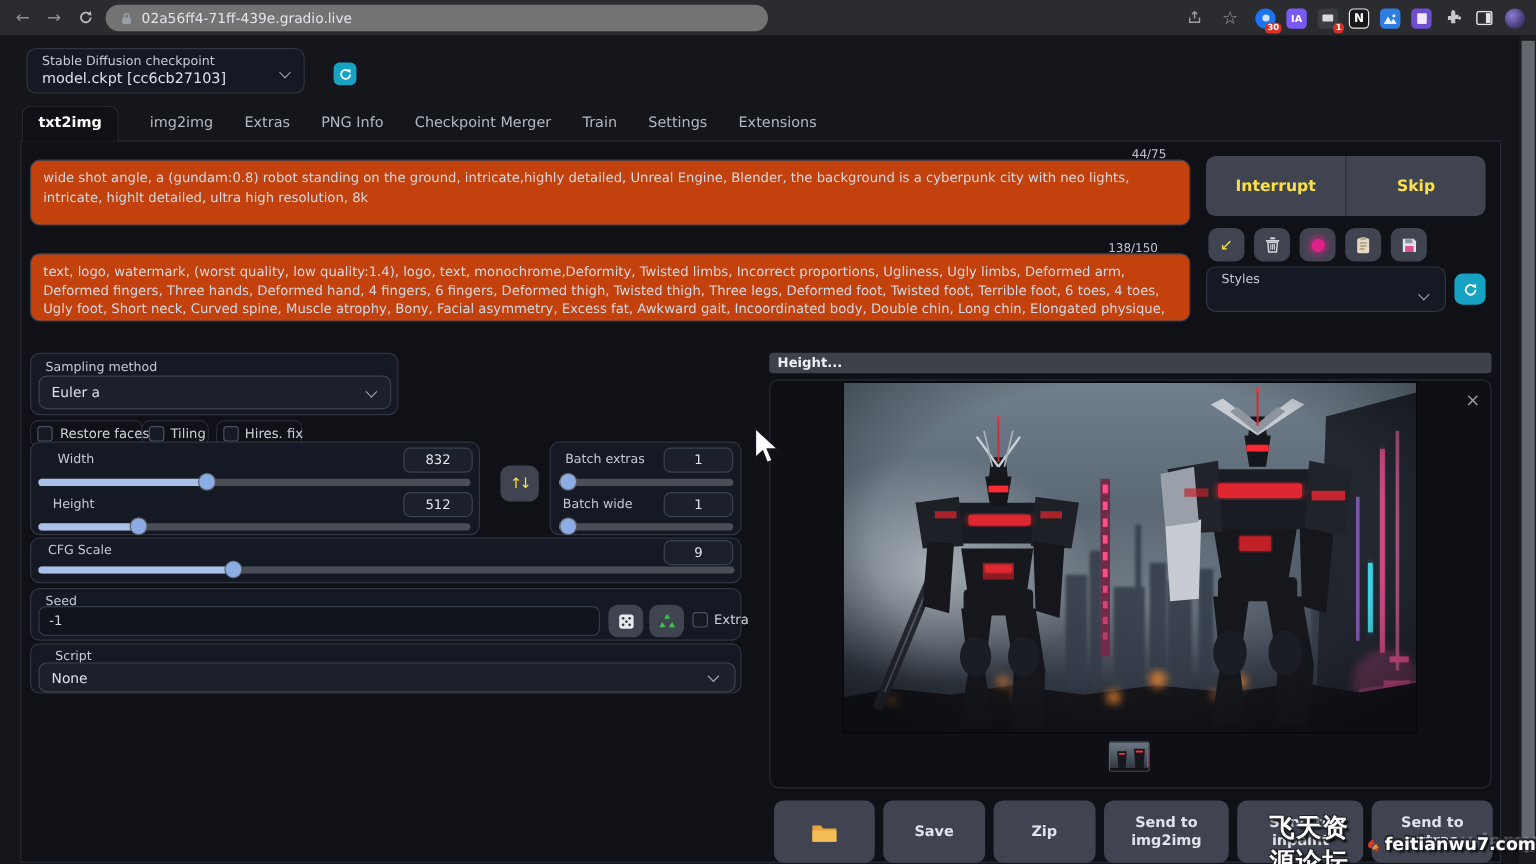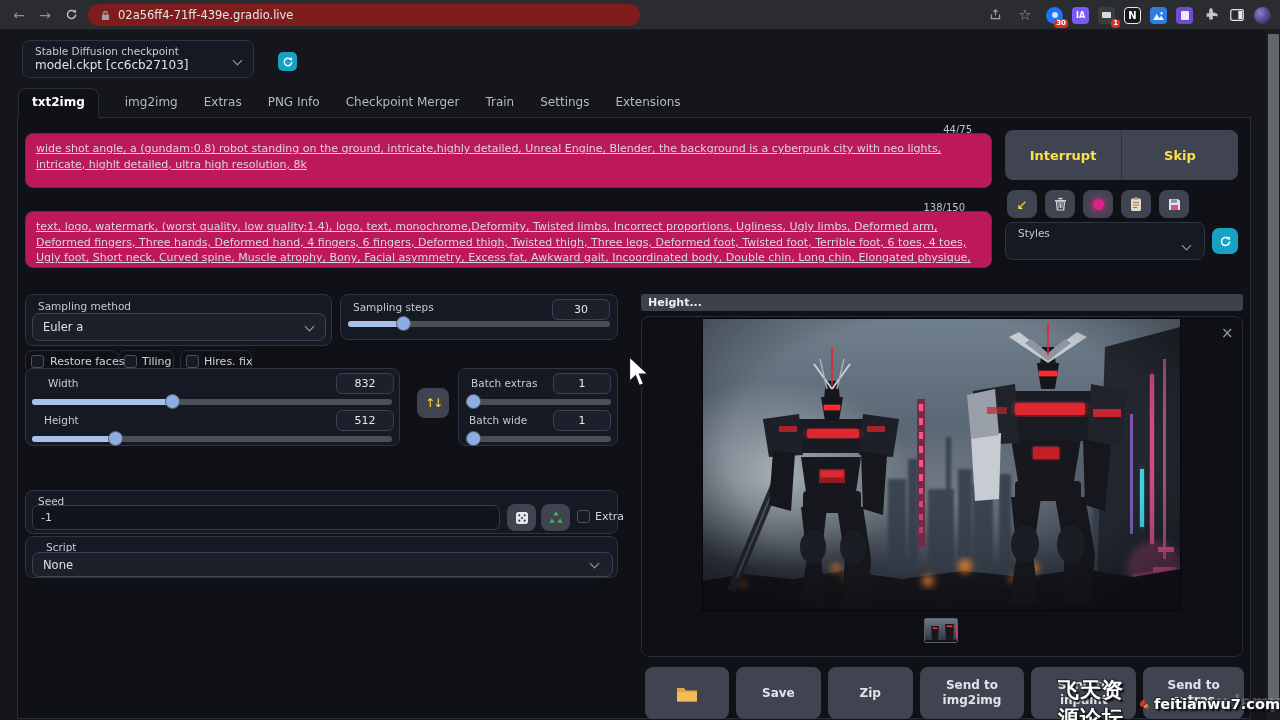--- a/index.html
+++ b/index.html
@@ -3,21 +3,21 @@
 <meta charset="utf-8">
 <style>
   * { margin:0; padding:0; box-sizing:border-box; }
   html,body { width:1280px; height:720px; overflow:hidden; background:#101218; }
   body { font-family:"DejaVu Sans","Liberation Sans",sans-serif; }
   #app { position:relative; width:1280px; height:720px; background:#13151a; }
 
   
   .chrome { position:absolute; left:0; top:0; width:1280px; height:30px; background:#2a2c30; border-bottom:1px solid #1c1d20; }
   .navbtn { position:absolute; top:4px; width:22px; height:22px; color:#8d9095; font-size:14px; text-align:center; line-height:22px; border-radius:50%; }
-  .urlbar { position:absolute; left:88px; top:4px; width:552px; height:22px; background:#7f1d1d; border-radius:11px; color:#e3e5e8; font-size:11.5px; line-height:22px; padding-left:30px; }
+  .urlbar { position:absolute; left:88px; top:4px; width:552px; height:22px; background:#737373; border-radius:11px; color:#e3e5e8; font-size:11.5px; line-height:22px; padding-left:30px; }
   .extrow { position:absolute; top:4px; height:22px; display:flex; align-items:center; gap:9px; }
   .exticon { position:relative; width:17px; height:17px; border-radius:4px; font-size:8px; font-weight:bold; color:#fff; display:flex; align-items:center; justify-content:center; }
   .badge { position:absolute; right:-5px; bottom:-4px; background:#d93025; color:#fff; font-size:7px; font-weight:bold; border-radius:4px; padding:1px 2px; line-height:1; }
 
   
   .page { position:absolute; left:0; top:30px; width:1264px; height:690px; background:#14161b; }
   .panel { position:absolute; left:17px; top:117px; width:1234px; height:602px; background:#0f1117; border:1px solid #272c36; border-top:1px solid #2a2f3a; }
 
   .grp { position:absolute; background:#151923; border:1px solid #2e3440; border-radius:8px; }
   .grp-label { position:absolute; font-size:10.5px; color:#c4cad4; white-space:nowrap; }
@@ -31,21 +31,21 @@
   .chk { position:absolute; width:13px; height:13px; border:1.5px solid #4a5160; border-radius:3px; background:#161a22; }
   .chklabel { position:absolute; font-size:11px; color:#cdd2da; }
   .chip { position:absolute; border:1px solid #262c37; border-radius:7px; height:23px; }
   .btn-gray { position:absolute; background:#3f4450; border-radius:8px; color:#fde047; display:flex; align-items:center; justify-content:center; }
   .teal { position:absolute; background:#17a2c4; border-radius:5px; display:flex; align-items:center; justify-content:center; }
 
   .tabs { position:absolute; left:18px; top:89px; height:28px; display:flex; align-items:flex-end; gap:26px; }
   .tab { font-size:12px; color:#b3b9c3; padding-bottom:8px; }
   .tab.active { background:#0f1117; border:1px solid #272c36; border-bottom:none; border-radius:8px 8px 0 0; padding:6px 13px 9px 13px; color:#ffffff; font-weight:bold; margin-bottom:-1px; }
 
-  .ta { position:absolute; background:#be185d; border:1px solid #3a4150; border-radius:8px; color:#d4d9e1; font-size:11px; line-height:15.5px; padding:7px 10px; overflow:hidden;text-decoration:underline; }
+  .ta { position:absolute; background:#c2410c; border:1px solid #3a4150; border-radius:8px; color:#d4d9e1; font-size:11px; line-height:15.5px; padding:7px 10px; overflow:hidden; }
   .counter { position:absolute; width:90px; text-align:right; font-size:10px; color:#bfc5cf; }
 
   .progress { position:absolute; left:641px; top:294px; width:602px; height:17px; background:#3d414a; border-radius:3px; color:#eceef2; font-size:11px; font-weight:bold; line-height:17px; padding-left:7px; }
   .gallery { position:absolute; left:641px; top:316px; width:602px; height:341px; background:#0e1016; border:1px solid #262b35; border-radius:8px; }
   .genimg { position:absolute; left:703px; top:319px; width:477px; height:291px; background:#000; outline:1px solid #05070a; }
   .thumb { position:absolute; left:924px; top:618px; width:34px; height:25px; border:1px solid #5a5f68; border-radius:2px; overflow:hidden; }
 
   .action { height:52px; background:#3f4450; border-radius:8px; color:#dfe3ea; font-size:12px; font-weight:bold; display:flex; align-items:center; justify-content:center; text-align:center; line-height:15px; }
   .wm { position:absolute; left:1058px; top:676px; display:flex; align-items:center; gap:2px; z-index:50;
         color:#fff; text-shadow:-1px -1px 0 #22242a,1px -1px 0 #22242a,-1px 1px 0 #22242a,2px 2px 2px #000; }
@@ -201,28 +201,20 @@
   </div>
 
   <div class="grp" style="left:25px;top:294px;width:307px;height:52px;">
     <div class="grp-label" style="left:12px;top:5px;">Sampling method</div>
     <div class="dd" style="left:6px;top:18px;width:294px;height:28px;">
       <span class="txt">Euler a</span>
       <div class="chev" style="right:12px;top:9px;"></div>
     </div>
   </div>
 
-  <div class="grp" style="left:340px;top:294px;width:278px;height:46px;">
-    <div class="grp-label" style="left:12px;top:6px;">Sampling steps</div>
-    <div class="valbox" style="right:7px;top:4px;">30</div>
-    <div class="slider" style="left:7px;top:26px;width:262px;">
-      <div class="fill" style="width: 21%;"></div>
-      <div class="thumb" style="left: calc(21% - 7px);"></div>
-    </div>
-  </div>
 
   <div class="chip" style="left:25px;top:350px;width:94px;"></div>
   <div class="chk" style="left:31px;top:355px;"></div>
   <div class="chklabel" style="left:50px;top:355px;">Restore faces</div>
   <div class="chip" style="left:118px;top:350px;width:56px;"></div>
   <div class="chk" style="left:124px;top:355px;"></div>
   <div class="chklabel" style="left:142px;top:355px;">Tiling</div>
   <div class="chip" style="left:180px;top:350px;width:72px;"></div>
   <div class="chk" style="left:186px;top:355px;"></div>
   <div class="chklabel" style="left:204px;top:355px;">Hires. fix</div>
@@ -254,20 +246,28 @@
       <div class="thumb" style="left: calc(5% - 7px);"></div>
     </div>
     <div class="grp-label" style="left:10px;top:45px;">Batch wide</div>
     <div class="valbox" style="left:94px;top:41px;width:58px;">1</div>
     <div class="slider" style="left:7px;top:67px;width:145px;">
       <div class="fill" style="width: 5%;"></div>
       <div class="thumb" style="left: calc(5% - 7px);"></div>
     </div>
   </div>
 
+  <div class="grp" style="left:25px;top:448px;width:593px;height:38px;">
+    <div class="grp-label" style="left:14px;top:4px;">CFG Scale</div>
+    <div class="valbox" style="right:6px;top:1px;">9</div>
+    <div class="slider" style="left:6px;top:23px;width:580px;">
+      <div class="fill" style="width: 28%;"></div>
+      <div class="thumb" style="left: calc(28% - 7px);"></div>
+    </div>
+  </div>
 
   <div class="grp" style="left:25px;top:490px;width:593px;height:44px;">
     <div class="grp-label" style="left:12px;top:4px;">Seed</div>
     <div style="position:absolute;left:6px;top:14px;width:468px;height:25px;background:#10141c;border:1px solid #343b48;border-radius:6px;color:#d6dae1;font-size:11px;line-height:24px;padding-left:8px;">-1</div>
     <div class="btn-gray" style="left:481px;top:13px;width:29px;height:27px;">
       <svg width="14" height="14" viewBox="0 0 14 14">
           <rect x="1" y="1" width="12" height="12" rx="2.5" fill="#e8eaee"></rect>
           <circle cx="4.3" cy="4.3" r="1.1" fill="#343843"></circle>
           <circle cx="9.7" cy="4.3" r="1.1" fill="#343843"></circle>
           <circle cx="7" cy="7" r="1.1" fill="#343843"></circle>

